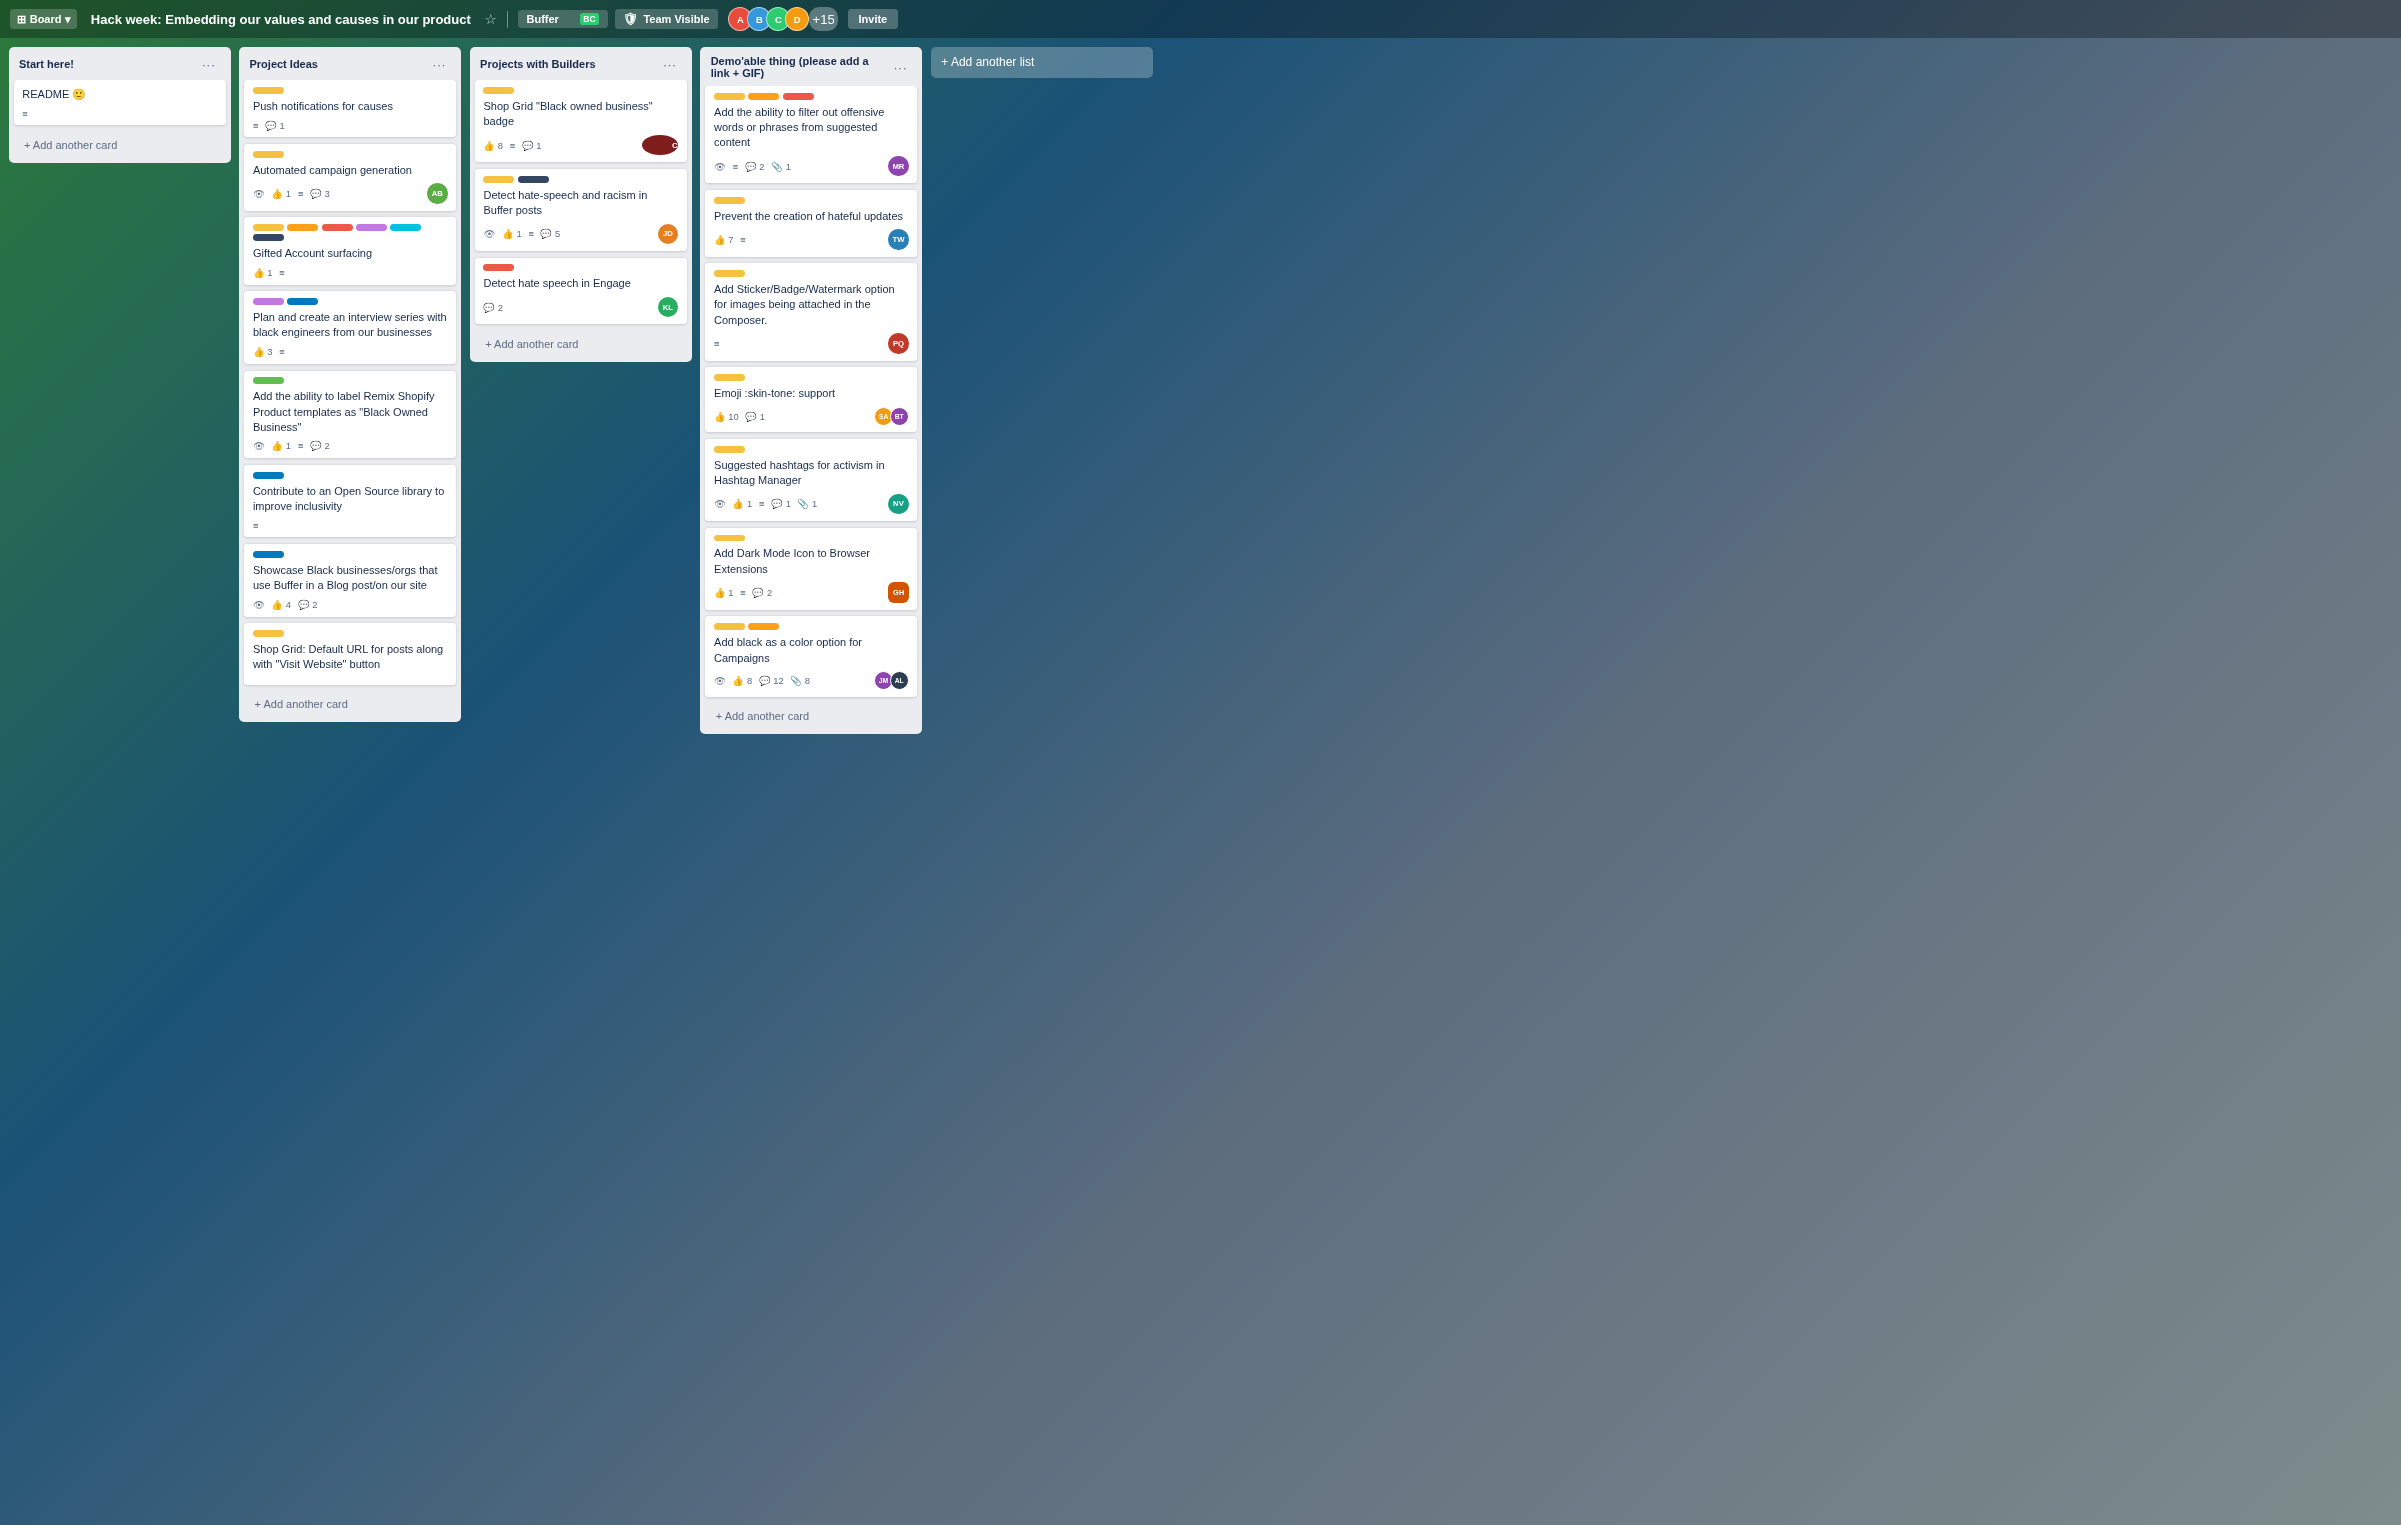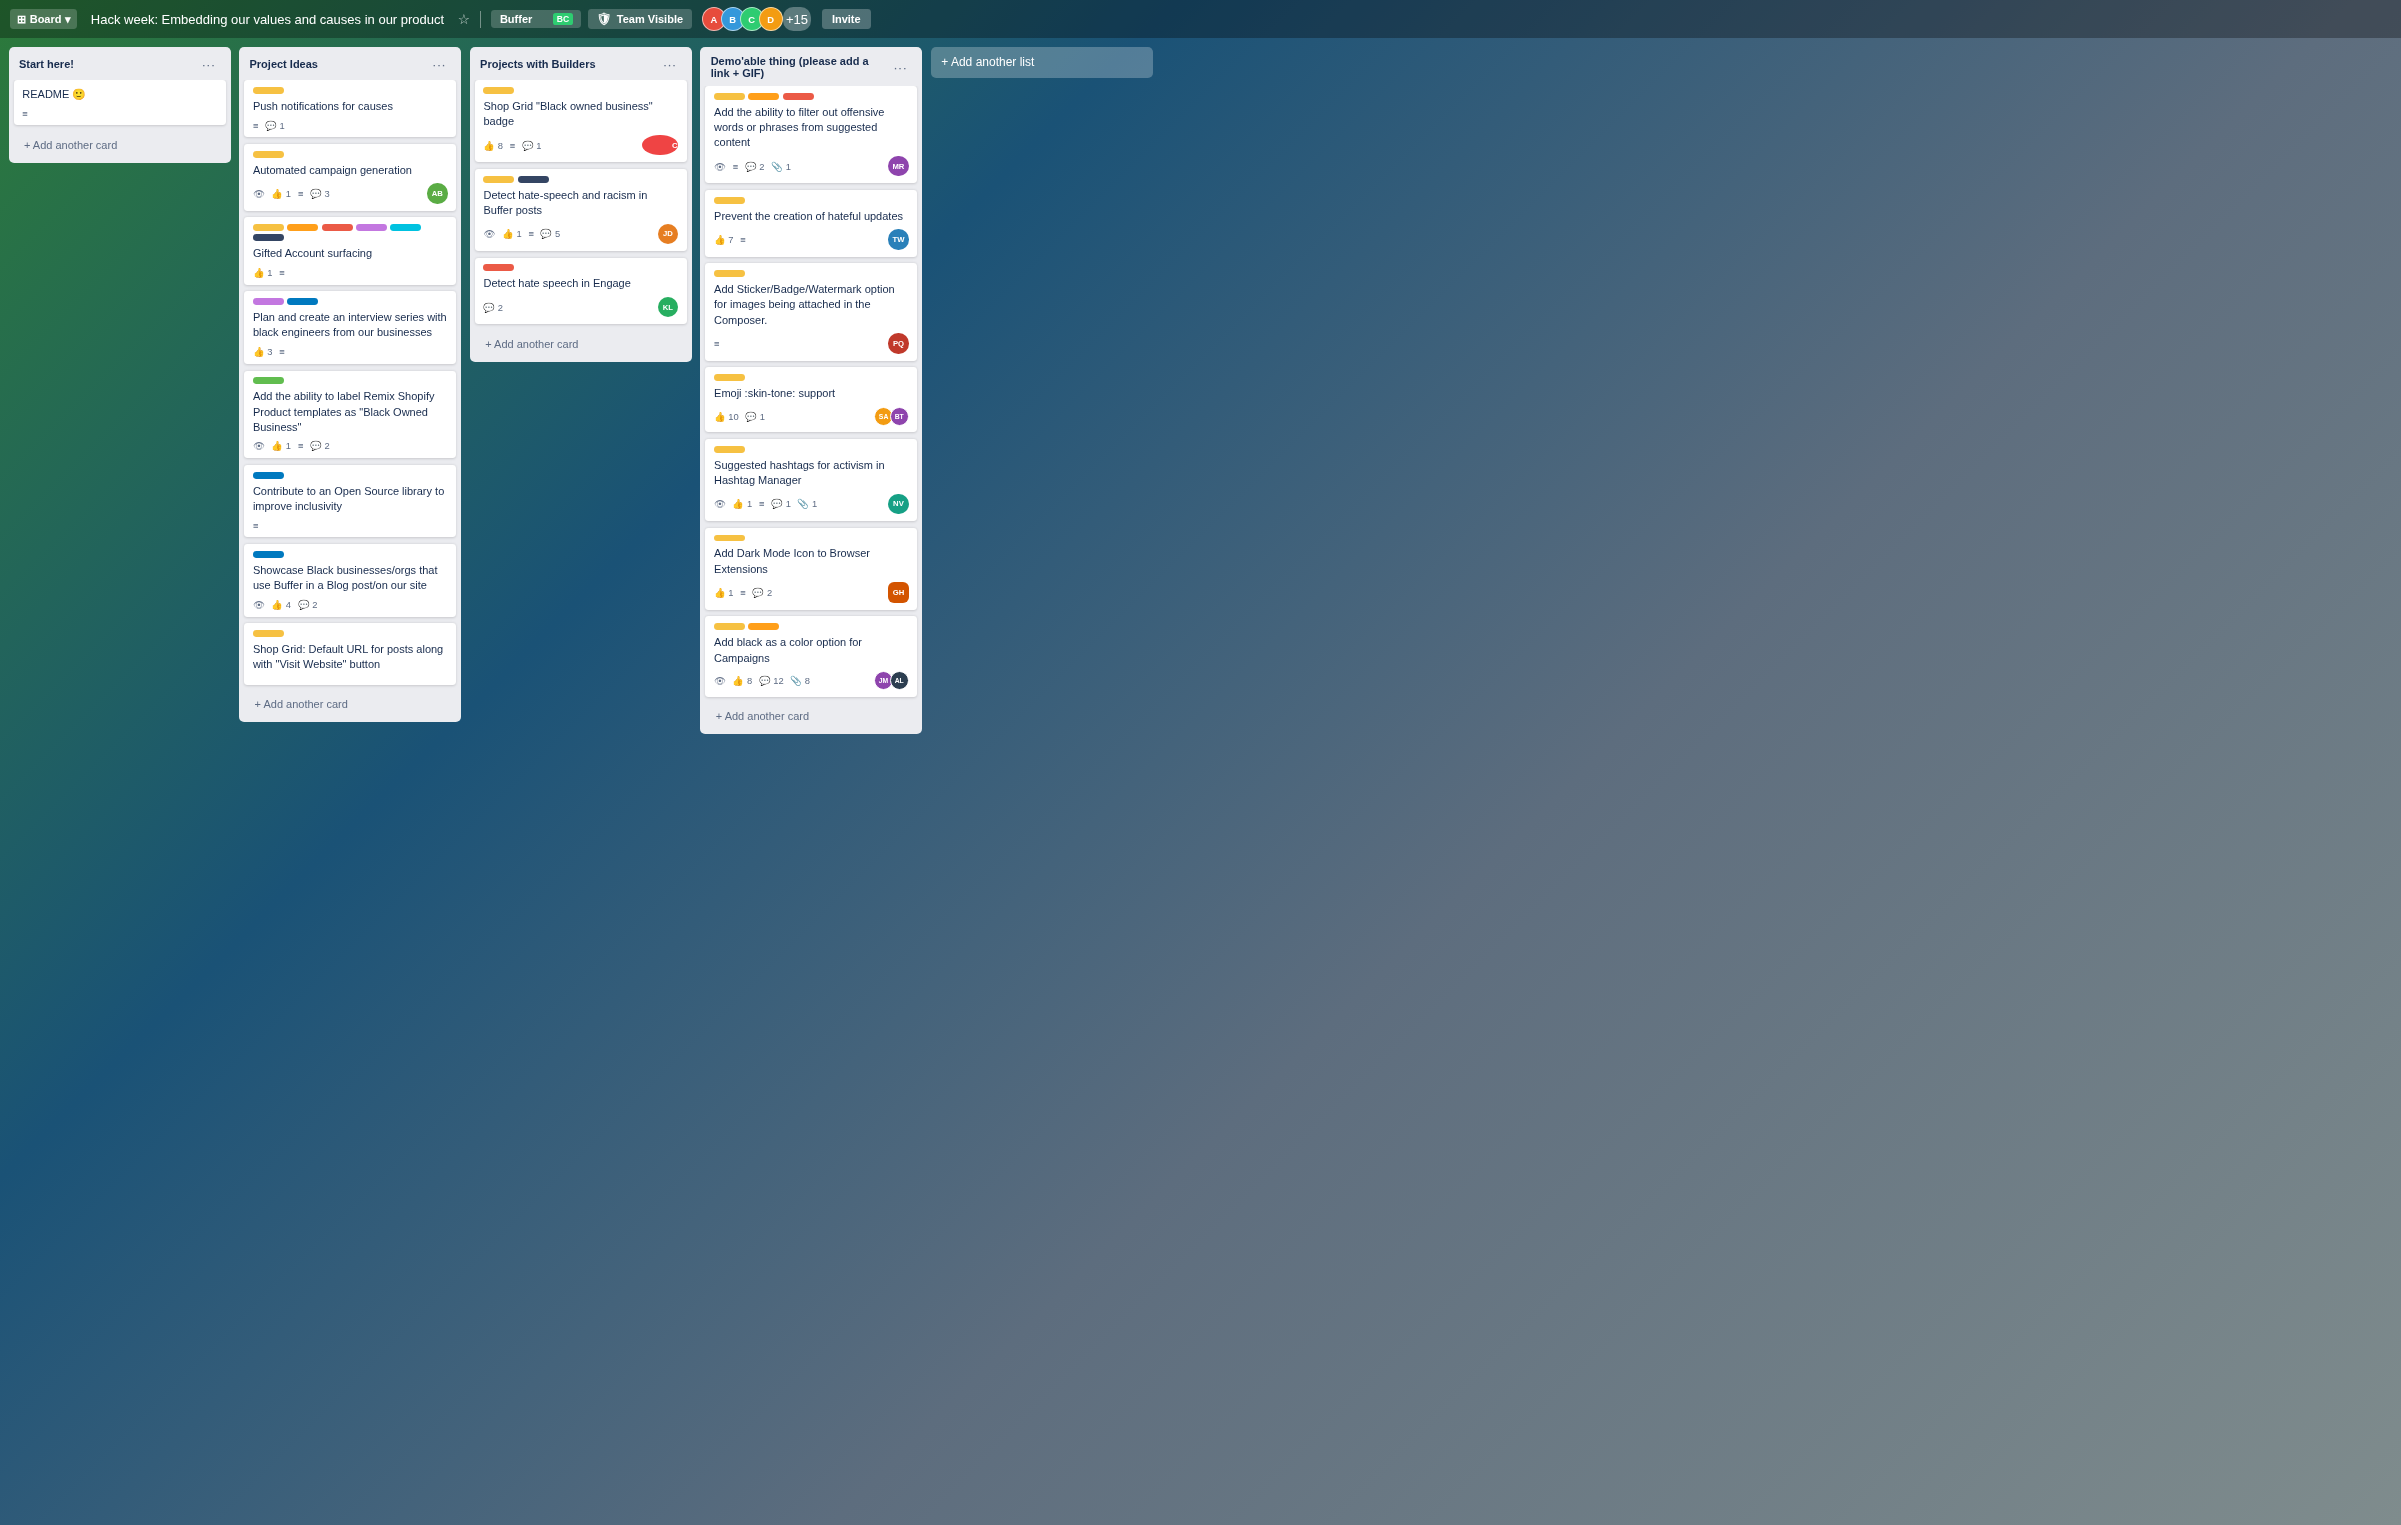--- a/index.html
+++ b/index.html
@@ -35,21 +35,21 @@
       font-size: 11px;
       font-weight: 600;
       cursor: pointer;
       padding: 3.4px 6.8px;
       border-radius: 3.4px;
       background: rgba(255,255,255,0.2);
     }
     .header-title {
       color: white;
       font-size: 13px;
-      font-weight: 400;
+      font-weight: 700;
       padding: 3.4px 6.8px;
       border-radius: 3.4px;
     }
     .header-star {
       color: rgba(255,255,255,0.7);
       font-size: 13.7px;
       cursor: pointer;
     }
     .header-divider {
       width: 0.9px;
@@ -480,21 +480,21 @@
               <span>👍</span>
               <span>8</span>
             </span>
             <span class="card-meta-item">
               <span>≡</span>
             </span>
             <span class="card-meta-item">
               <span>💬</span>
               <span>1</span>
             </span>
-            <div class="card-avatar" style="background: #ef4444; margin-left: auto; padding-left: 36px;">CM</div>
+            <div class="card-avatar" style="background: #7f1d1d; margin-left: auto; padding-left: 36px;">CM</div>
           </div>
         </div>
         <div class="card">
           <div class="card-labels">
             <div class="label" style="background: rgb(246, 193, 66);"></div>
             <div class="label" style="background: rgb(52, 69, 99);"></div>
           </div>
           <div class="card-title">Detect hate-speech and racism in Buffer posts</div>
           <div class="card-meta">
             <span class="card-meta-item">

